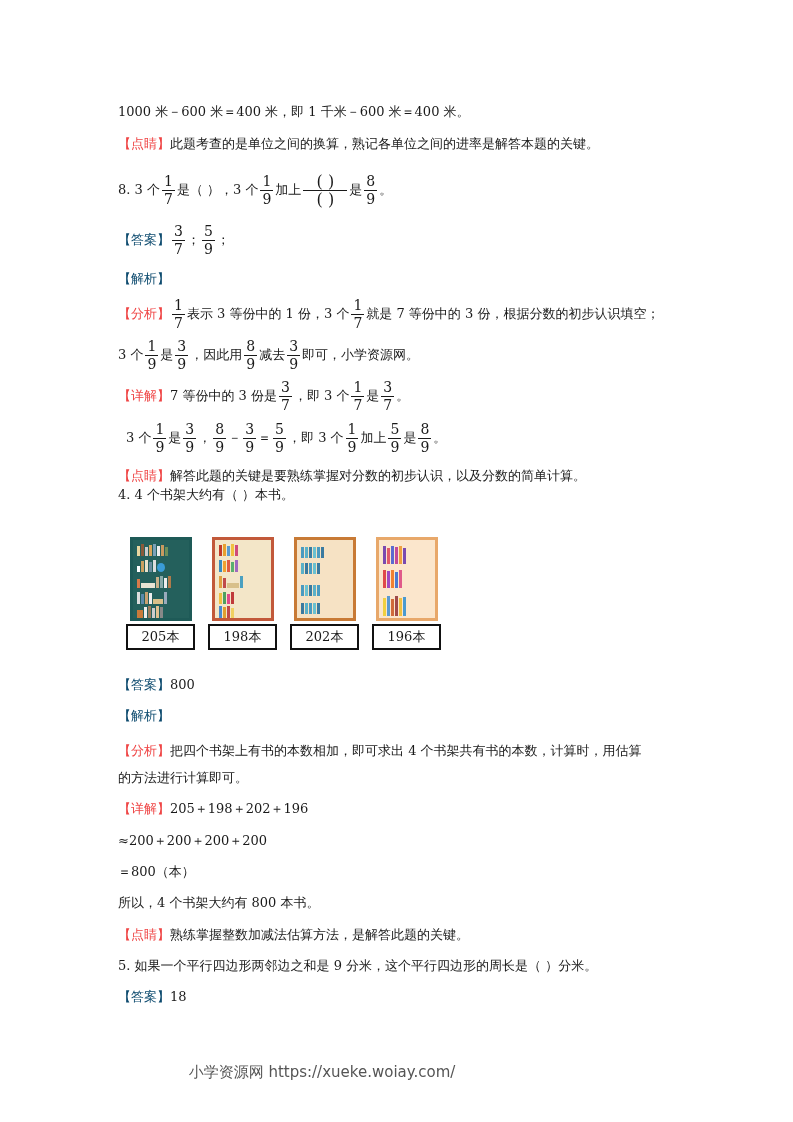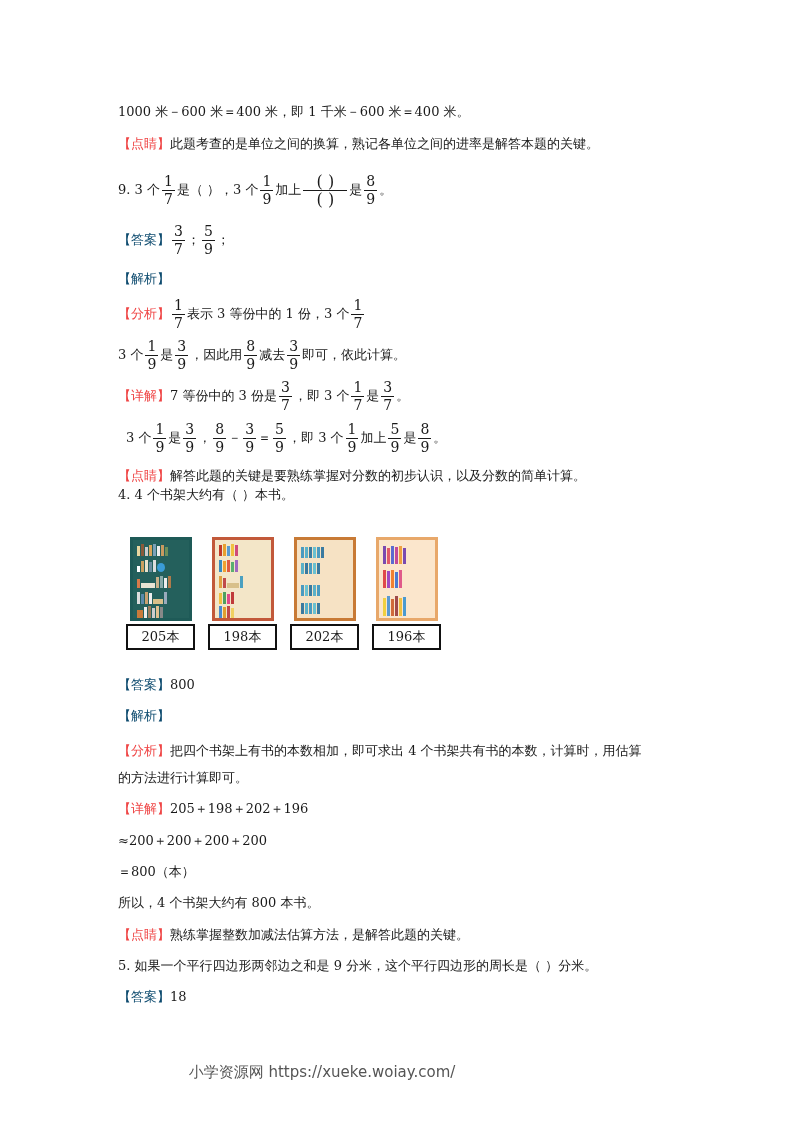--- a/index.html
+++ b/index.html
@@ -27,21 +27,21 @@
 </head>
 <body>
 
 <div class="line" style="top:103px">1000 米－600 米＝400 米，即 1 千米－600 米＝400 米。</div>
 
 <div class="line" style="top:135px">
   <span class="tag-black">【点睛】</span><span>此题考查的是单位之间的换算，熟记各单位之间的进率是解答本题的关键。</span>
 </div>
 
 <div class="line" style="top:170px;line-height:40px">
-  <span>9.  3 个</span><span class="frac">
+  <span>8.  3 个</span><span class="frac">
       <span class="num">1</span>
       <span class="den">7</span>
     </span><span>是（        ），3 个</span><span class="frac">
       <span class="num">1</span>
       <span class="den">9</span>
     </span><span>加上</span><span class="frac blank">
       <span class="num">(      )</span>
       <span class="den">(      )</span>
     </span><span>是</span><span class="frac">
       <span class="num">8</span>
@@ -61,36 +61,36 @@
 
 <div class="line tag-blue" style="top:270px">【解析】</div>
 
 <div class="line" style="top:296px;line-height:36px">
   <span class="tag-black">【分析】</span><span class="frac">
       <span class="num">1</span>
       <span class="den">7</span>
     </span><span>表示 3 等份中的 1 份，3 个</span><span class="frac">
       <span class="num">1</span>
       <span class="den">7</span>
-    </span>
+    </span><span>就是 7 等份中的 3 份，根据分数的初步认识填空；</span>
 </div>
 <div class="line" style="top:337px;line-height:36px">
   <span>3 个</span><span class="frac">
       <span class="num">1</span>
       <span class="den">9</span>
     </span><span>是</span><span class="frac">
       <span class="num">3</span>
       <span class="den">9</span>
     </span><span>，因此用</span><span class="frac">
       <span class="num">8</span>
       <span class="den">9</span>
     </span><span>减去</span><span class="frac">
       <span class="num">3</span>
       <span class="den">9</span>
-    </span><span>即可，依此计算。</span>
+    </span><span>即可，小学资源网。</span>
 </div>
 
 <div class="line" style="top:378px;line-height:36px">
   <span class="tag-black">【详解】</span><span>7 等份中的 3 份是</span><span class="frac">
       <span class="num">3</span>
       <span class="den">7</span>
     </span><span>，即 3 个</span><span class="frac">
       <span class="num">1</span>
       <span class="den">7</span>
     </span><span>是</span><span class="frac">

